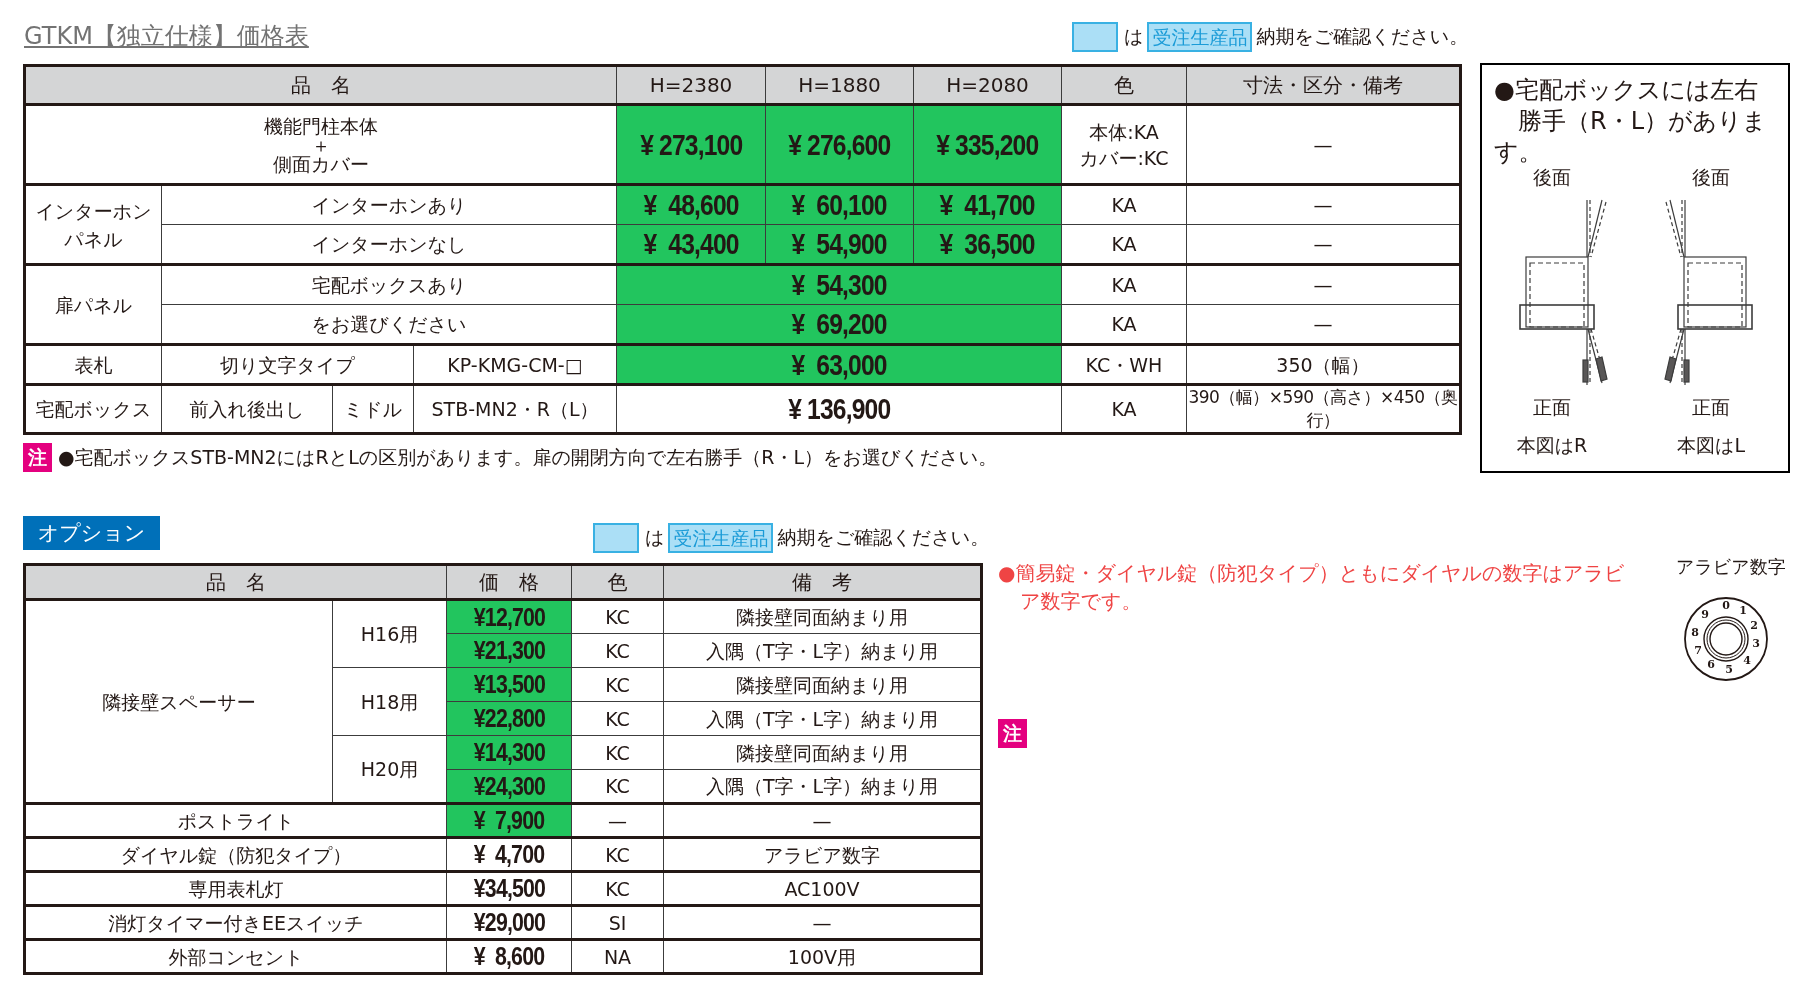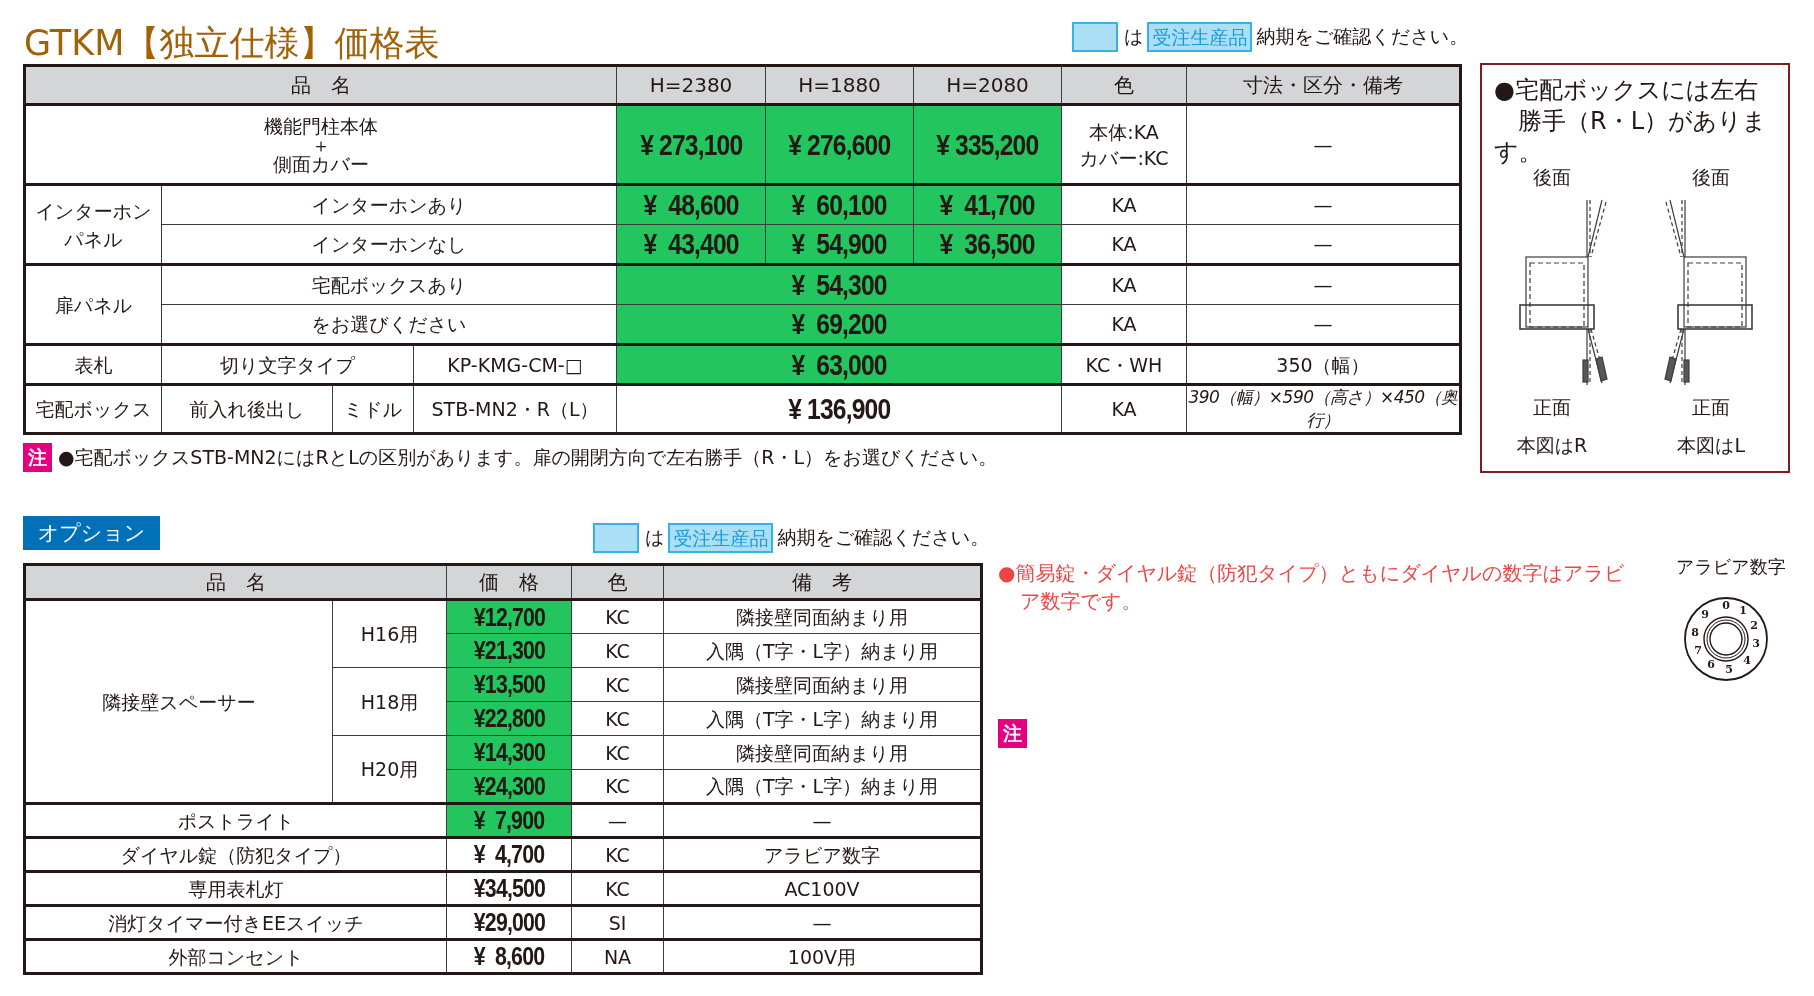--- a/index.html
+++ b/index.html
@@ -1,45 +1,45 @@
 <!DOCTYPE html>
 <html><head>
 <meta charset="utf-8">
 <style>
   * { box-sizing: border-box; margin: 0; padding: 0; }
   html, body { width: 1814px; height: 996px; background: #ffffff; overflow: hidden; }
   body { position: relative; font-family: "DejaVu Sans", "Liberation Sans", sans-serif; color: #231815; }
 
-  .title { position: absolute; left: 24px; top: 20px; font-size: 35px; font-weight: normal; letter-spacing: 0px; color: #a16207; }
+  .title { position: absolute; left: 24px; top: 20px; font-size: 24px; font-weight: normal; letter-spacing: 0px; color: #737373; text-decoration: underline; }
 
   .legend { position: absolute; display: flex; align-items: center; font-size: 19px; color: #231815; }
   .legend .swatch { width: 46px; height: 30px; background: #abdff6; border: 2px solid #39b1e3; margin-right: 6px; }
   .legend .ha { margin-right: 4px; }
   .legend .tag { background: #abdff6; border: 2px solid #39b1e3; color: #1a9bd7; padding: 1px 3px; margin-right: 4px; line-height: 24px; }
 
   table.grid { position: absolute; border-collapse: collapse; table-layout: fixed; }
   table.grid td, table.grid th { border: 1.5px solid #3c3c3c; text-align: center; vertical-align: middle; font-weight: normal; color: #231815; padding: 0; }
   table.grid th { background: #d4d5d6; font-size: 20px; }
   table.grid .thick-top td { border-top: 3px solid #231815; }
   table.grid { border: 3.5px solid #231815; }
   .blue { background: #22c55e; }
   .price { font-family: "Liberation Sans", "DejaVu Sans", sans-serif; font-weight: bold; font-size: 30px; letter-spacing: -1px; transform: scaleX(0.82); display: inline-block; white-space: pre; }
   .price-sm { font-family: "Liberation Sans", "DejaVu Sans", sans-serif; font-weight: bold; font-size: 26px; letter-spacing: -1px; transform: scaleX(0.82); display: inline-block; white-space: pre; }
   .cell-txt { font-size: 19px; line-height: 22px; }
-  .cell-sm { font-size: 17px; letter-spacing: -0.5px; font-style: italic; }
+  .cell-sm { font-size: 17px; letter-spacing: -0.5px; }
 
   #main-table { left: 23px; top: 64px; width: 1436px; }
   #opt-table { left: 23px; top: 563px; width: 957px; }
 
   .note { position: absolute; display: flex; align-items: center; font-size: 19px; color: #231815; }
   .note .chu { background: #e4007f; color: #fff; font-size: 19px; width: 29px; height: 29px; display: flex; align-items: center; justify-content: center; margin-right: 6px; font-weight: bold; }
 
   .opt-label { position: absolute; left: 23px; top: 516px; width: 137px; height: 34px; background: #0070b9; color: #ffffff; font-size: 21px; display: flex; align-items: center; justify-content: center; }
 
-  .rl-box { position: absolute; left: 1480px; top: 63px; width: 310px; height: 410px; border: 2px solid #7f1d1d; }
+  .rl-box { position: absolute; left: 1480px; top: 63px; width: 310px; height: 410px; border: 2px solid #000000; }
   .rl-box .heading { position: absolute; left: 12px; top: 10px; width: 290px; font-size: 24px; line-height: 31px; color: #231815; }
   .rl-box .lbl { position: absolute; font-size: 19px; color: #231815; text-align: center; width: 100px; }
 
   .side-notes { position: absolute; left: 998px; top: 560px; width: 640px; font-size: 20px; line-height: 27.5px; color: #ef4444; }
   .side-notes p { padding-left: 22px; text-indent: -22px; }
 
   .dial-title { position: absolute; left: 1676px; top: 555px; font-size: 18px; color: #231815; }
   .dial { position: absolute; left: 1681px; top: 594px; }
 </style>
 </head>

